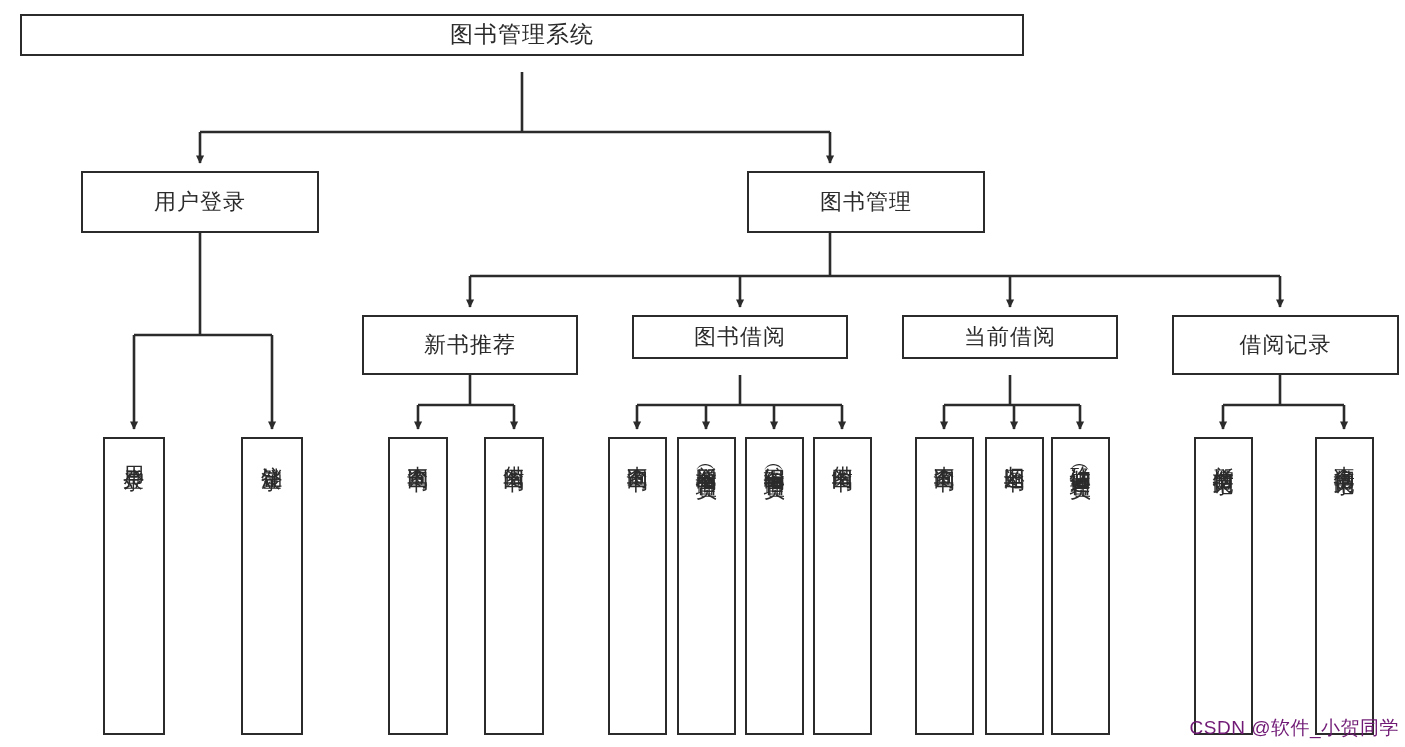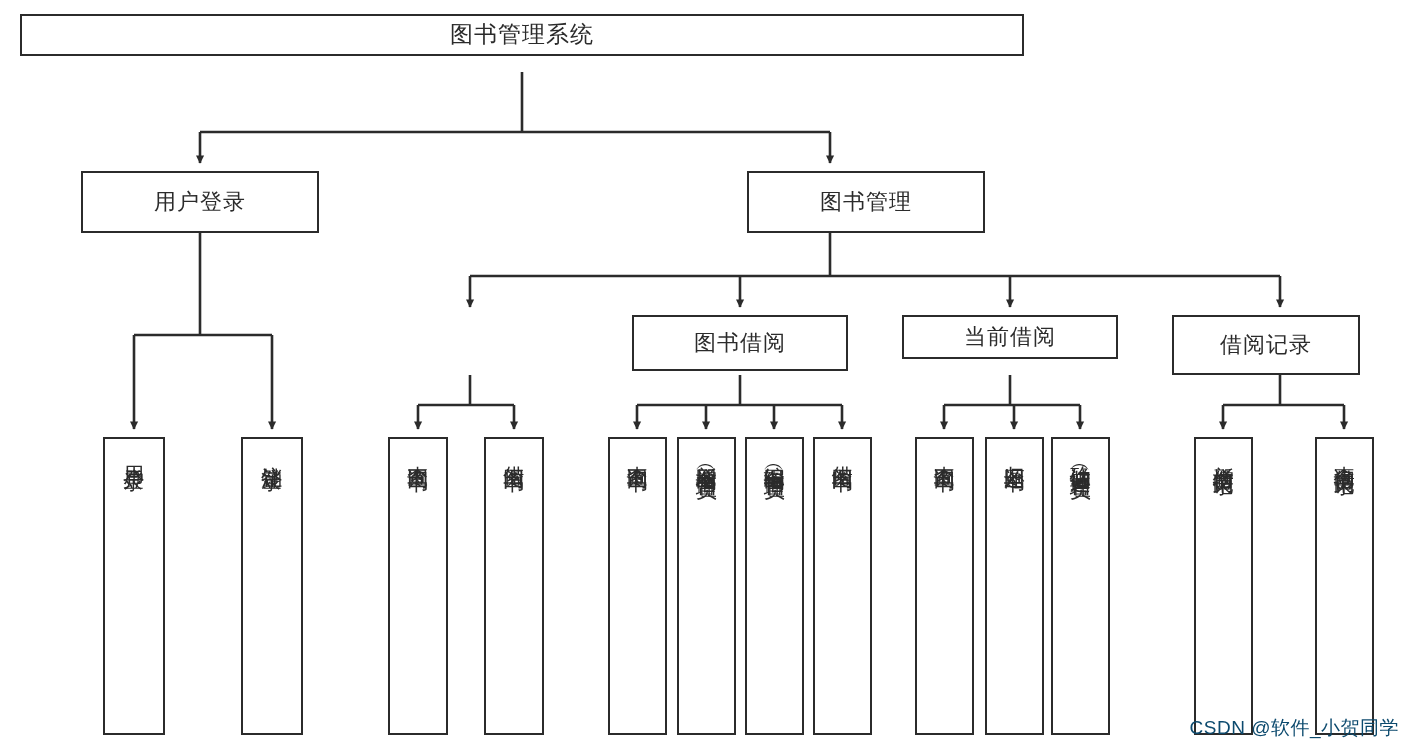--- a/index.html
+++ b/index.html
@@ -11,21 +11,21 @@
   .node{position:absolute;box-sizing:border-box;background:#ffffff;
         border:2.5px solid #2b2b2b;display:flex;align-items:center;
         justify-content:center;color:#2b2b2b;}
   .node.horiz{font-size:22px;line-height:1.1;letter-spacing:1px;}
   .node.root{font-size:23px;}
   .node.vert{padding:10px 0;align-items:flex-start;}
   .vlabel{writing-mode:vertical-rl;text-orientation:upright;
           font-size:21px;line-height:1.32;letter-spacing:2px;
           white-space:nowrap;color:#2b2b2b;text-align:left;}
   .watermark{position:absolute;right:6px;bottom:6px;font-size:19px;
-             color:#0c4a6e;letter-spacing:0.5px;white-space:nowrap;}
+             color:#701a75;letter-spacing:0.5px;white-space:nowrap;}
 </style>
 </head>
 <body>
 
 <div id="canvas">
 
   <svg id="wires" viewBox="0 0 1405 747" xmlns="http://www.w3.org/2000/svg">
     <defs>
       <marker id="arrow" markerWidth="9" markerHeight="9" refX="4.5" refY="7.6" orient="0" markerUnits="userSpaceOnUse">
         <path d="M0.4,0 L8.6,0 L4.5,8.4 Z" fill="#2b2b2b"></path>
@@ -79,27 +79,30 @@
     <span>图书管理系统</span>
   </div>
 
   <div class="node horiz" id="n-l2-0" style="left: 81px; top: 171px; width: 238px; height: 62px;">
     <span>用户登录</span>
   </div>
   <div class="node horiz" id="n-l2-1" style="left: 747px; top: 171px; width: 238px; height: 62px;">
     <span>图书管理</span>
   </div>
 
-  <div class="node horiz" id="n-l3-1" style="left: 632px; top: 315px; width: 216px; height: 56px;">
+  <div class="node horiz" id="n-l3-0" style="left: 362px; top: 315px; width: 216px; height: 60px;">
+    <span>新书推荐</span>
+  </div>
+  <div class="node horiz" id="n-l3-1" style="left: 632px; top: 315px; width: 216px; height: 44px;">
     <span>图书借阅</span>
   </div>
   <div class="node horiz" id="n-l3-2" style="left: 902px; top: 315px; width: 216px; height: 44px;">
     <span>当前借阅</span>
   </div>
-  <div class="node horiz" id="n-l3-3" style="left: 1172px; top: 315px; width: 188px; height: 60px;">
+  <div class="node horiz" id="n-l3-3" style="left: 1172px; top: 315px; width: 227px; height: 60px;">
     <span>借阅记录</span>
   </div>
 
   <div class="node vert" id="n-lf-0" style="left: 103px; top: 437px; width: 62px; height: 298px;">
     <span class="vlabel">用户登录</span>
   </div>
   <div class="node vert" id="n-lf-1" style="left: 241px; top: 437px; width: 62px; height: 298px;">
     <span class="vlabel">注销登录</span>
   </div>
   <div class="node vert" id="n-lf-2" style="left: 388px; top: 437px; width: 60px; height: 298px;">

